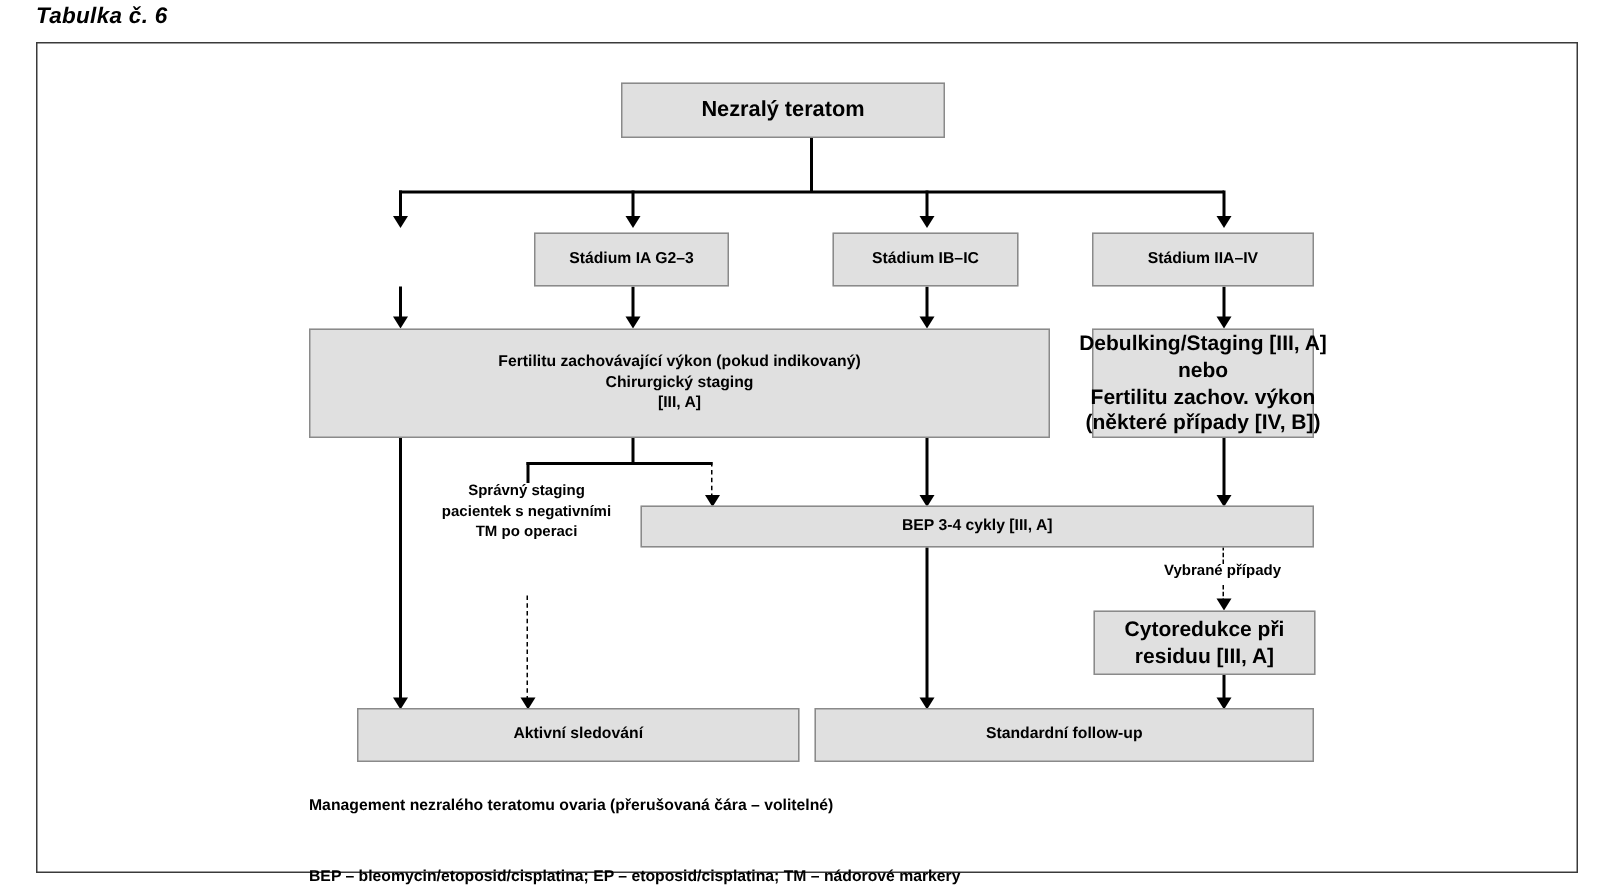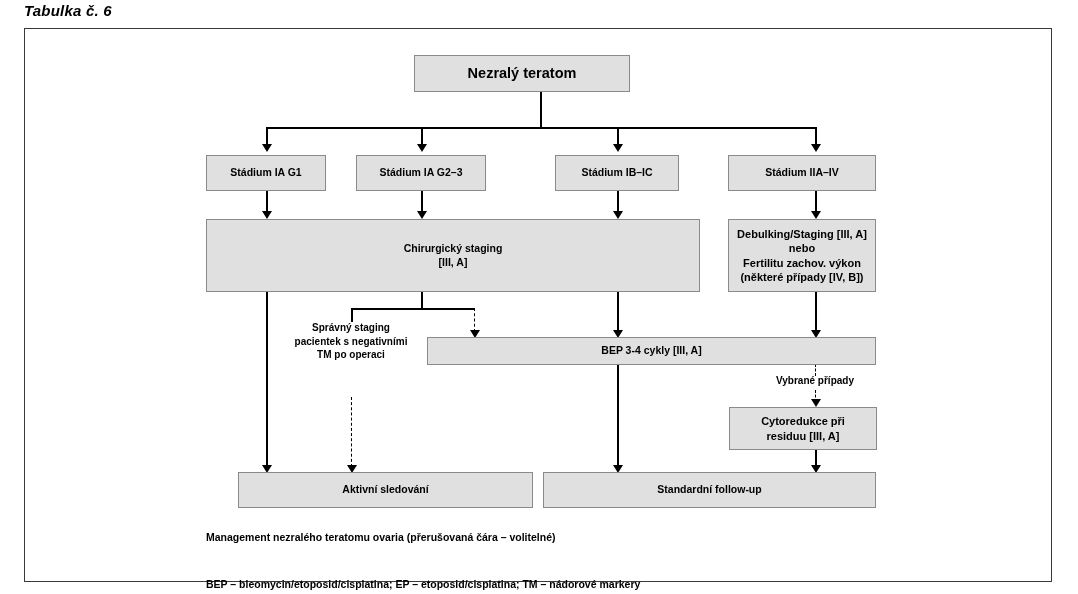--- a/index.html
+++ b/index.html
@@ -50,21 +50,21 @@
     align-items: center;
     justify-content: center;
     text-align: left;
     color: #000;
     font-weight: bold;
     line-height: 1.28;
   }
   .node .ln { display: block; white-space: nowrap; }
   .node-title { font-size: 14.5px; }
   .node-stage { font-size: 10.5px; }
-  .node-body  { font-size: 11px; }
+  .node-body  { font-size: 14px; }
   .node-wide  { font-size: 10.5px; }
 
   .note {
     position: absolute;
     font-size: 10px;
     font-weight: bold;
     text-align: center;
     line-height: 1.35;
     color: #000;
   }
@@ -160,37 +160,35 @@
     <div class="edge-dash-v" style="left:790px; top:361px; height:12px;"></div>
     <div class="arrow" style="left:786px; top:370px;"></div>
 
     <div class="edge-solid v" style="left:790px; top:420px; height:19px;"></div>
     <div class="arrow" style="left:786px; top:436px;"></div>
 
     <div class="node node-title" style="left:389px; top:26px; width:216px; height:37px;">
       <span class="ln">Nezralý teratom</span>
     </div>
 
-    <div class="node node-stage" style="left:181px; top:126px; width:120px; height:36px;">
-      <span class="ln">Stádium IA G1</span>
-    </div>
 
     <div class="node node-stage" style="left:331px; top:126px; width:130px; height:36px;">
       <span class="ln">Stádium IA G2–3</span>
     </div>
 
     <div class="node node-stage" style="left:530px; top:126px; width:124px; height:36px;">
       <span class="ln">Stádium IB–IC</span>
     </div>
 
     <div class="node node-stage" style="left:703px; top:126px; width:148px; height:36px;">
       <span class="ln">Stádium IIA–IV</span>
     </div>
 
     <div class="node node-wide" style="left:181px; top:190px; width:494px; height:73px;">
+      <span class="ln">Fertilitu zachovávající výkon (pokud indikovaný)</span>
       <span class="ln">Chirurgický staging</span>
       <span class="ln">[III, A]</span>
     </div>
 
     <div class="node node-body" style="left:703px; top:190px; width:148px; height:73px;">
       <span class="ln">Debulking/Staging [III, A]</span>
       <span class="ln">nebo</span>
       <span class="ln">Fertilitu zachov. výkon</span>
       <span class="ln">(některé případy [IV, B])</span>
     </div>

